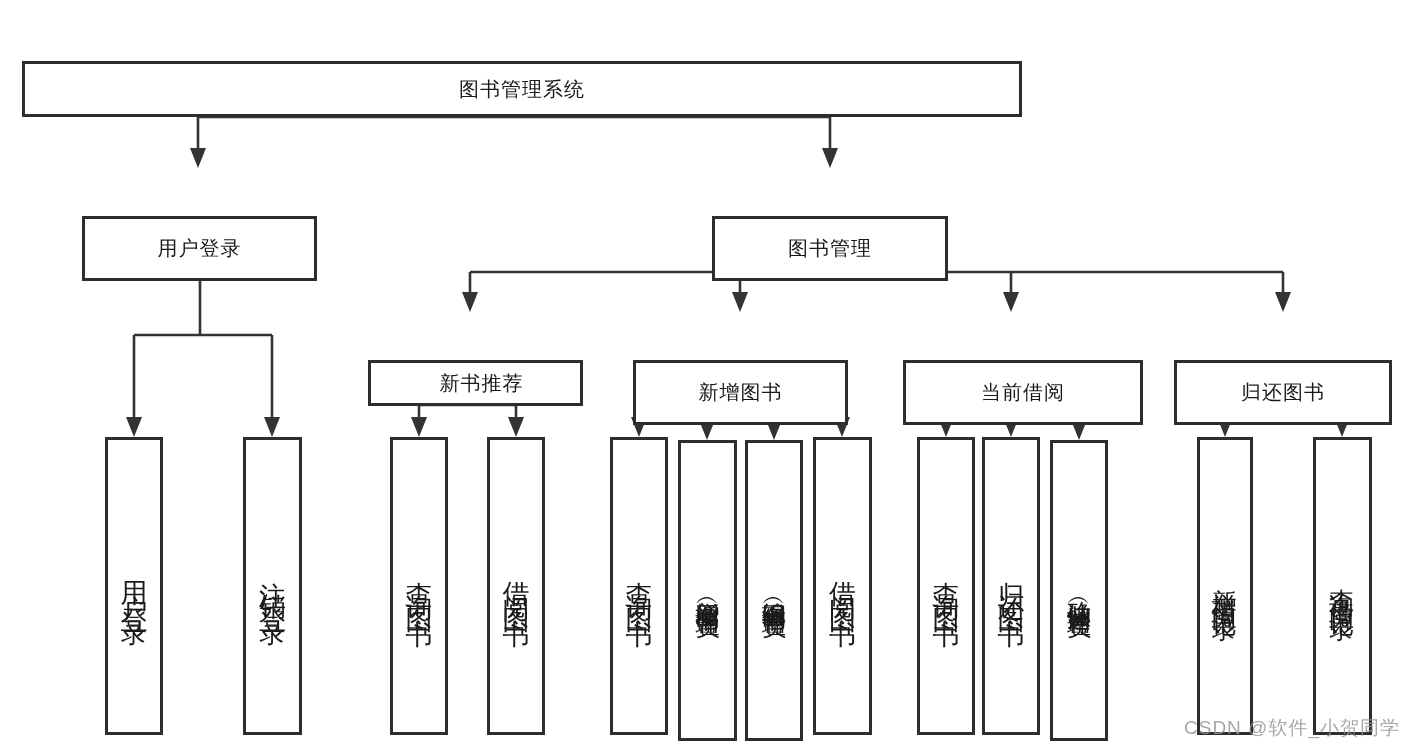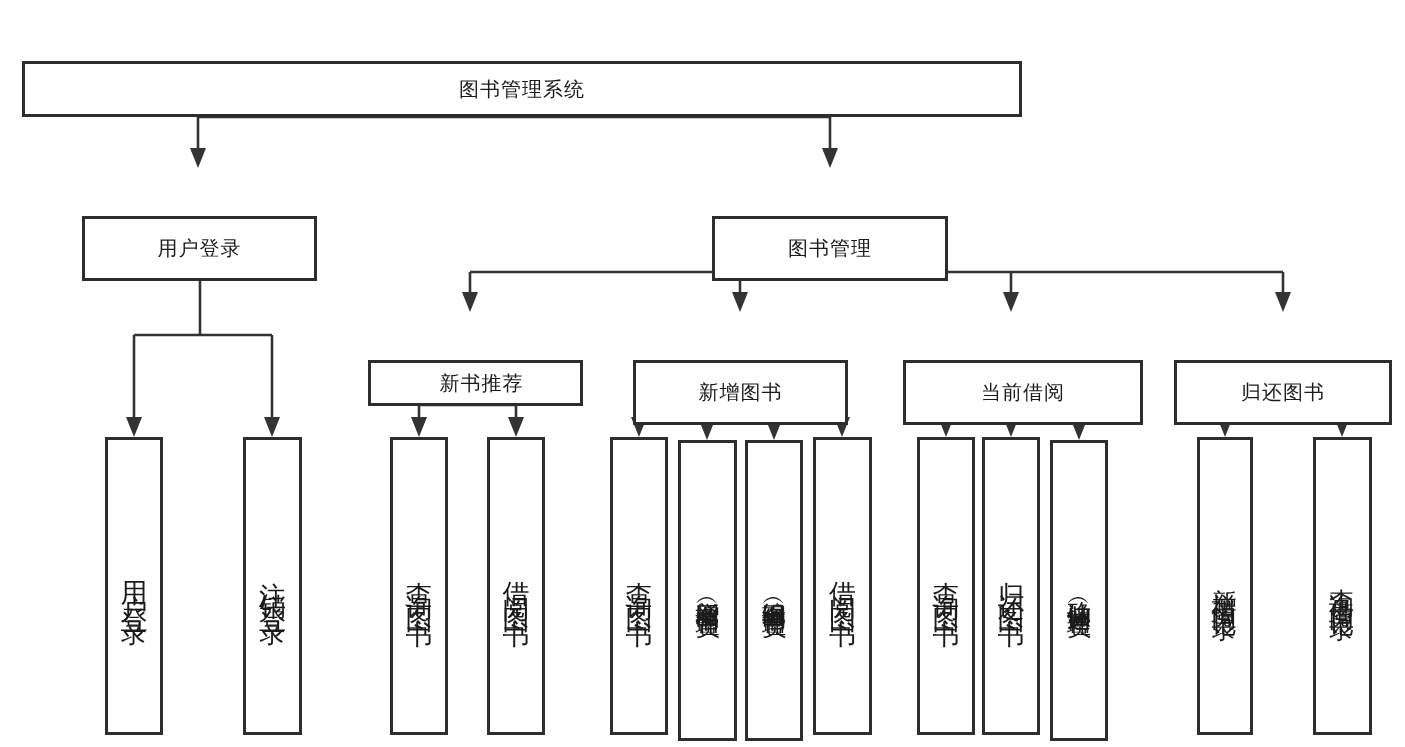--- a/index.html
+++ b/index.html
@@ -137,14 +137,15 @@
     <span class="vlabel vl">确认归还（管理员）</span>
   </div>
 
   <div class="node vnode" style="left:1197px;top:437px;width:56px;height:298px;">
     <span class="vlabel vm">新增借阅记录</span>
   </div>
   <div class="node vnode" style="left:1313px;top:437px;width:59px;height:298px;">
     <span class="vlabel vm">查询借阅记录</span>
   </div>
 
+  <div id="watermark">CSDN @软件_小贺同学</div>
 
 </div>
 
 </body></html>

